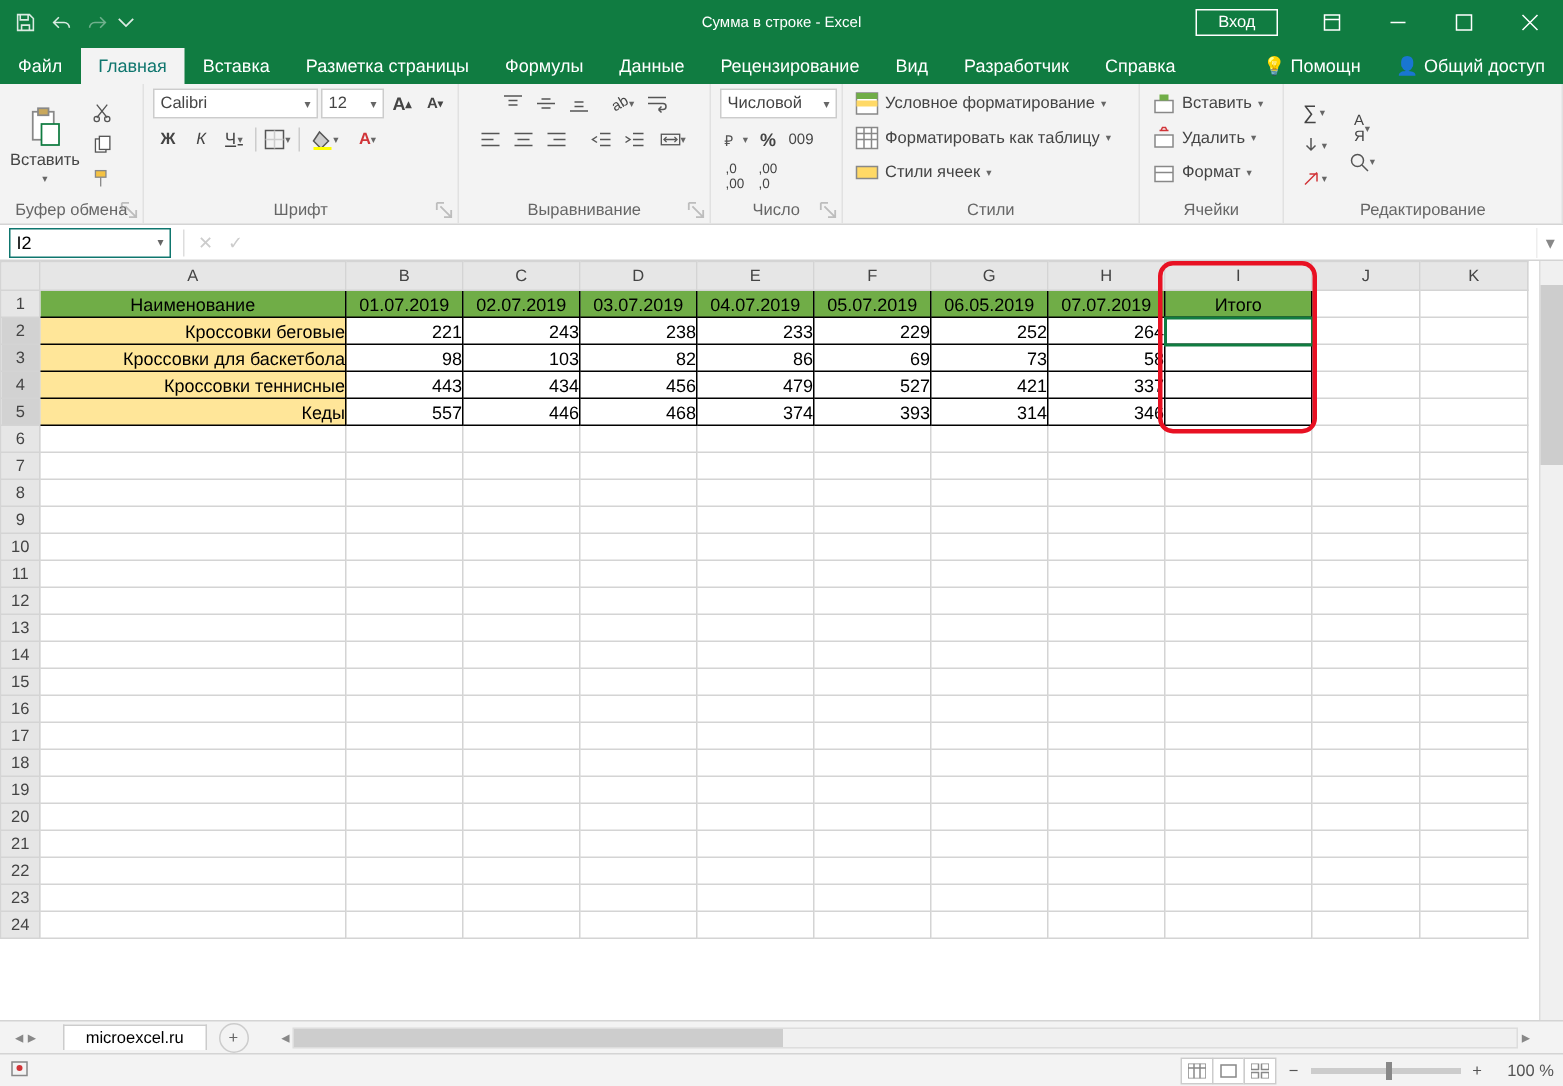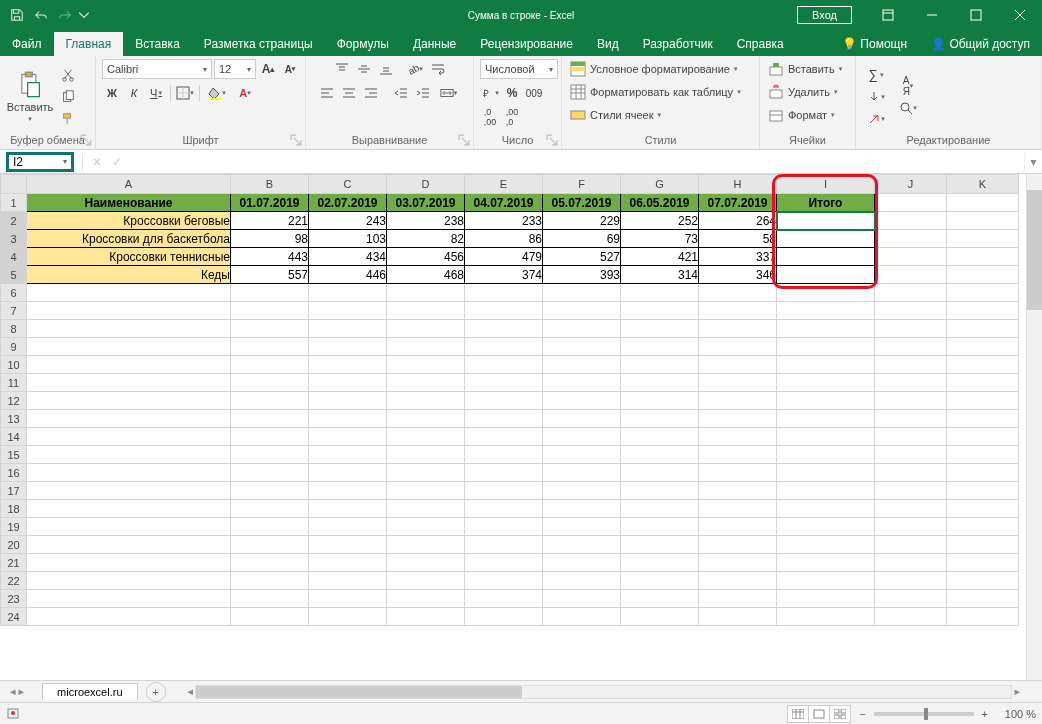--- a/index.html
+++ b/index.html
@@ -34,36 +34,36 @@
 .sm-btn { width: 20px; height: 20px; display: flex; align-items: center; justify-content: center; cursor: pointer; }
 .sm-btn svg, .sm-ic { width: 14px; height: 14px; }
 .combo { height: 20px; border: 1px solid #ccc; background: #fff; display: flex; align-items: center; padding: 0 4px; font-size: 11px; gap: 4px; }
 .combo .arrow { font-size: 8px; color: #666; margin-left: auto; }
 .menu-btn { height: 20px; display: flex; align-items: center; gap: 4px; cursor: pointer; font-size: 11px; padding: 0 2px; white-space: nowrap; }
 .ico16 { width: 16px; height: 16px; display: inline-flex; align-items: center; justify-content: center; }
 .dd-arrow { font-size: 7px; color: #666; }
 
 
 .formula-row { height: 24px; border-bottom: 1px solid #d4d4d4; display: flex; align-items: center; background: #fff; font-size: 12px; }
-.name-box { width: 68px; height: 20px; border: 3px solid #0f766e; margin: 0 4px 0 6px; display: flex; align-items: center; padding: 0 4px; }
+.name-box { width: 108px; height: 20px; border: 1px solid #0f766e; margin: 0 4px 0 6px; display: flex; align-items: center; padding: 0 4px; }
 .name-box .arrow { font-size: 8px; color: #666; margin-left: auto; }
 .fx-btn { width: 20px; height: 20px; display: flex; align-items: center; justify-content: center; color: #888; cursor: pointer; }
 .fx-label { font-style: italic; color: #666; margin-left: 32px; }
 .fbar-input { flex: 1; height: 20px; border: none; outline: none; padding: 0 4px; font-size: 12px; }
 .fbar-expand { width: 18px; height: 20px; border-left: 1px solid #eee; display: flex; align-items: center; justify-content: center; color: #888; }
 
 
 .grid-area { position: absolute; top: 174px; bottom: 44px; left: 0; right: 0; overflow: hidden; background: #fff; }
 .grid-table { border-collapse: collapse; table-layout: fixed; font-size: 12px; color: #000; }
 .grid-table th, .grid-table td { border: 1px solid #d4d4d4; height: 18px; padding: 0; }
 .col-hdr th { background: #e6e6e6; text-align: center; font-weight: normal; color: #444; font-size: 11px; height: 19px; }
 .row-hdr { background: #e6e6e6; text-align: center; font-weight: normal; color: #444; font-size: 11px; width: 26px; }
 .sel-all { background: #e6e6e6; width: 26px; }
 .data-cell { padding: 0 3px; text-align: right; }
-.hdr-cell { background: #70ad47; font-weight: bold; text-align: center; padding: 0 3px; color: #000; }
+.hdr-cell { background: #70ad47; font-weight: normal; text-align: center; padding: 0 3px; color: #000; }
 .name-cell { background: #ffe699; padding: 0 3px; text-align: right; }
 .border-data { border: 1px solid #000 !important; }
 .selected-col-hdr { background: #d2d2d2; }
 .selected-row-hdr { background: #d2d2d2; }
 .highlight-box { position: absolute; border: 3px solid #e81123; border-radius: 10px; pointer-events: none; }
 .active-cell { outline: 2px solid #107c41; outline-offset: -1px; position: relative; }
 
 
 .sheet-bar { position: absolute; bottom: 22px; left: 0; right: 0; height: 22px; background: #f3f3f3; border-top: 1px solid #d4d4d4; display: flex; align-items: center; font-size: 11px; }
 .sheet-nav { display: flex; gap: 2px; padding: 0 10px; color: #888; }

